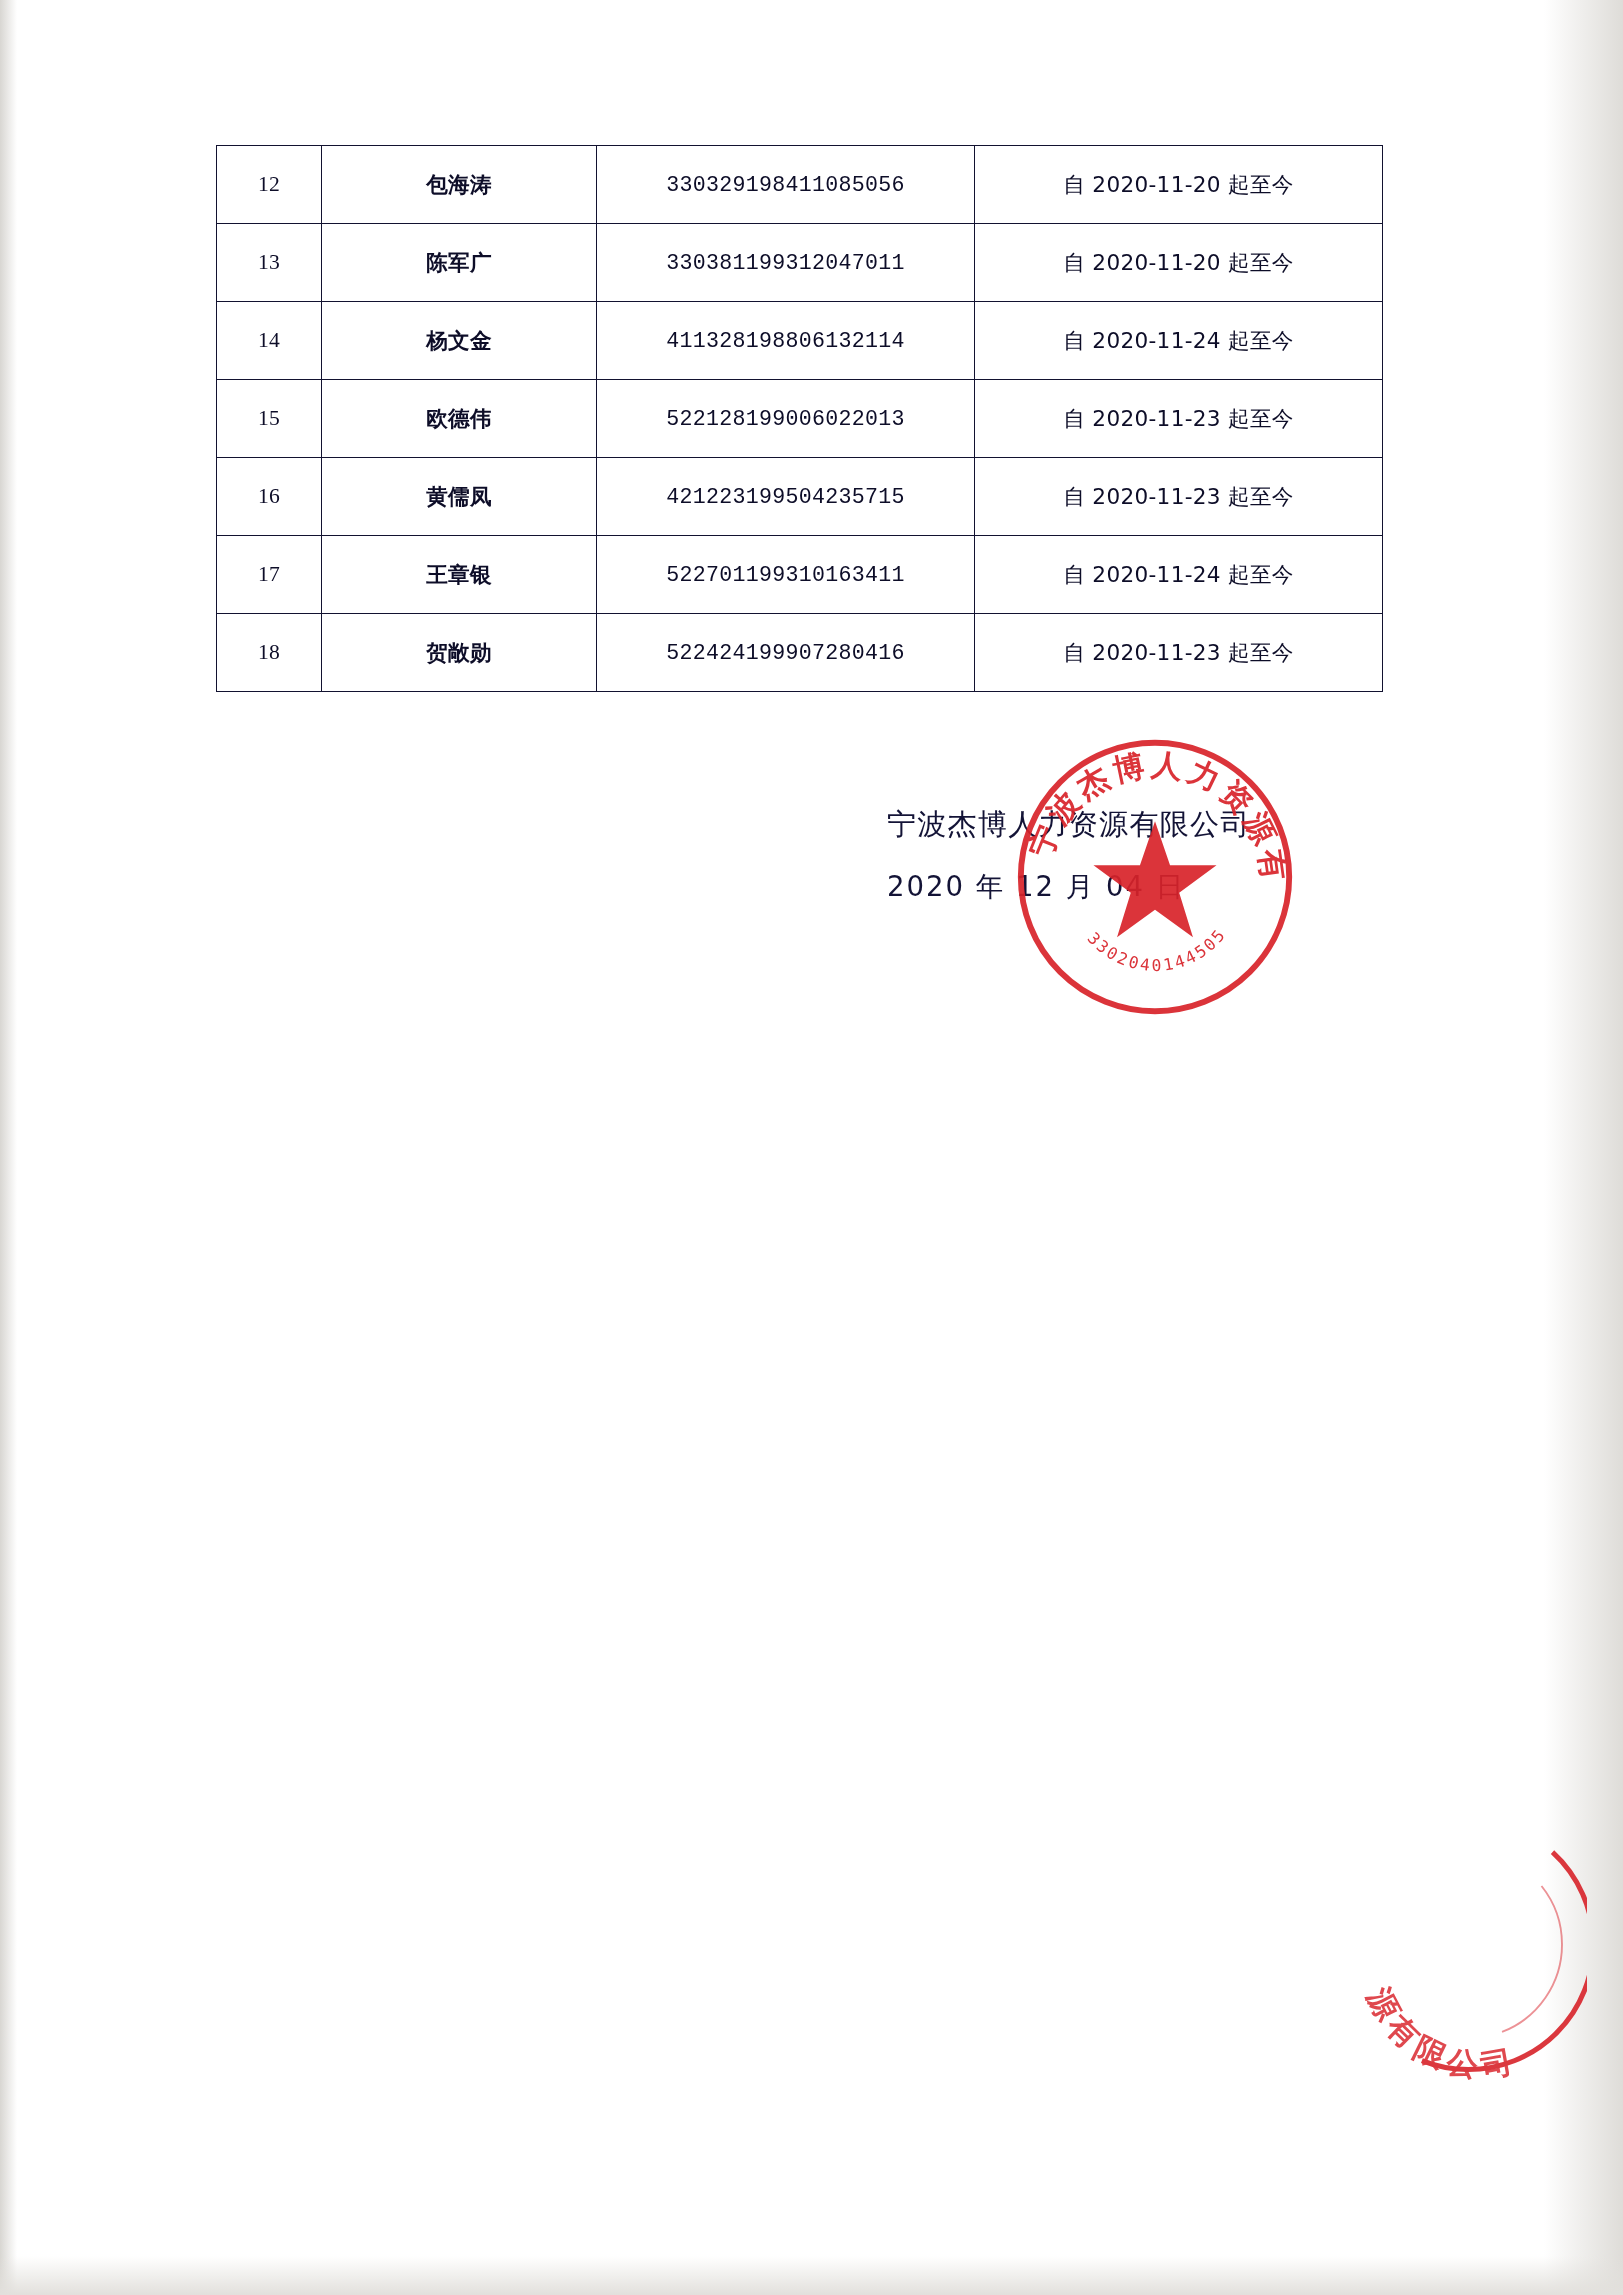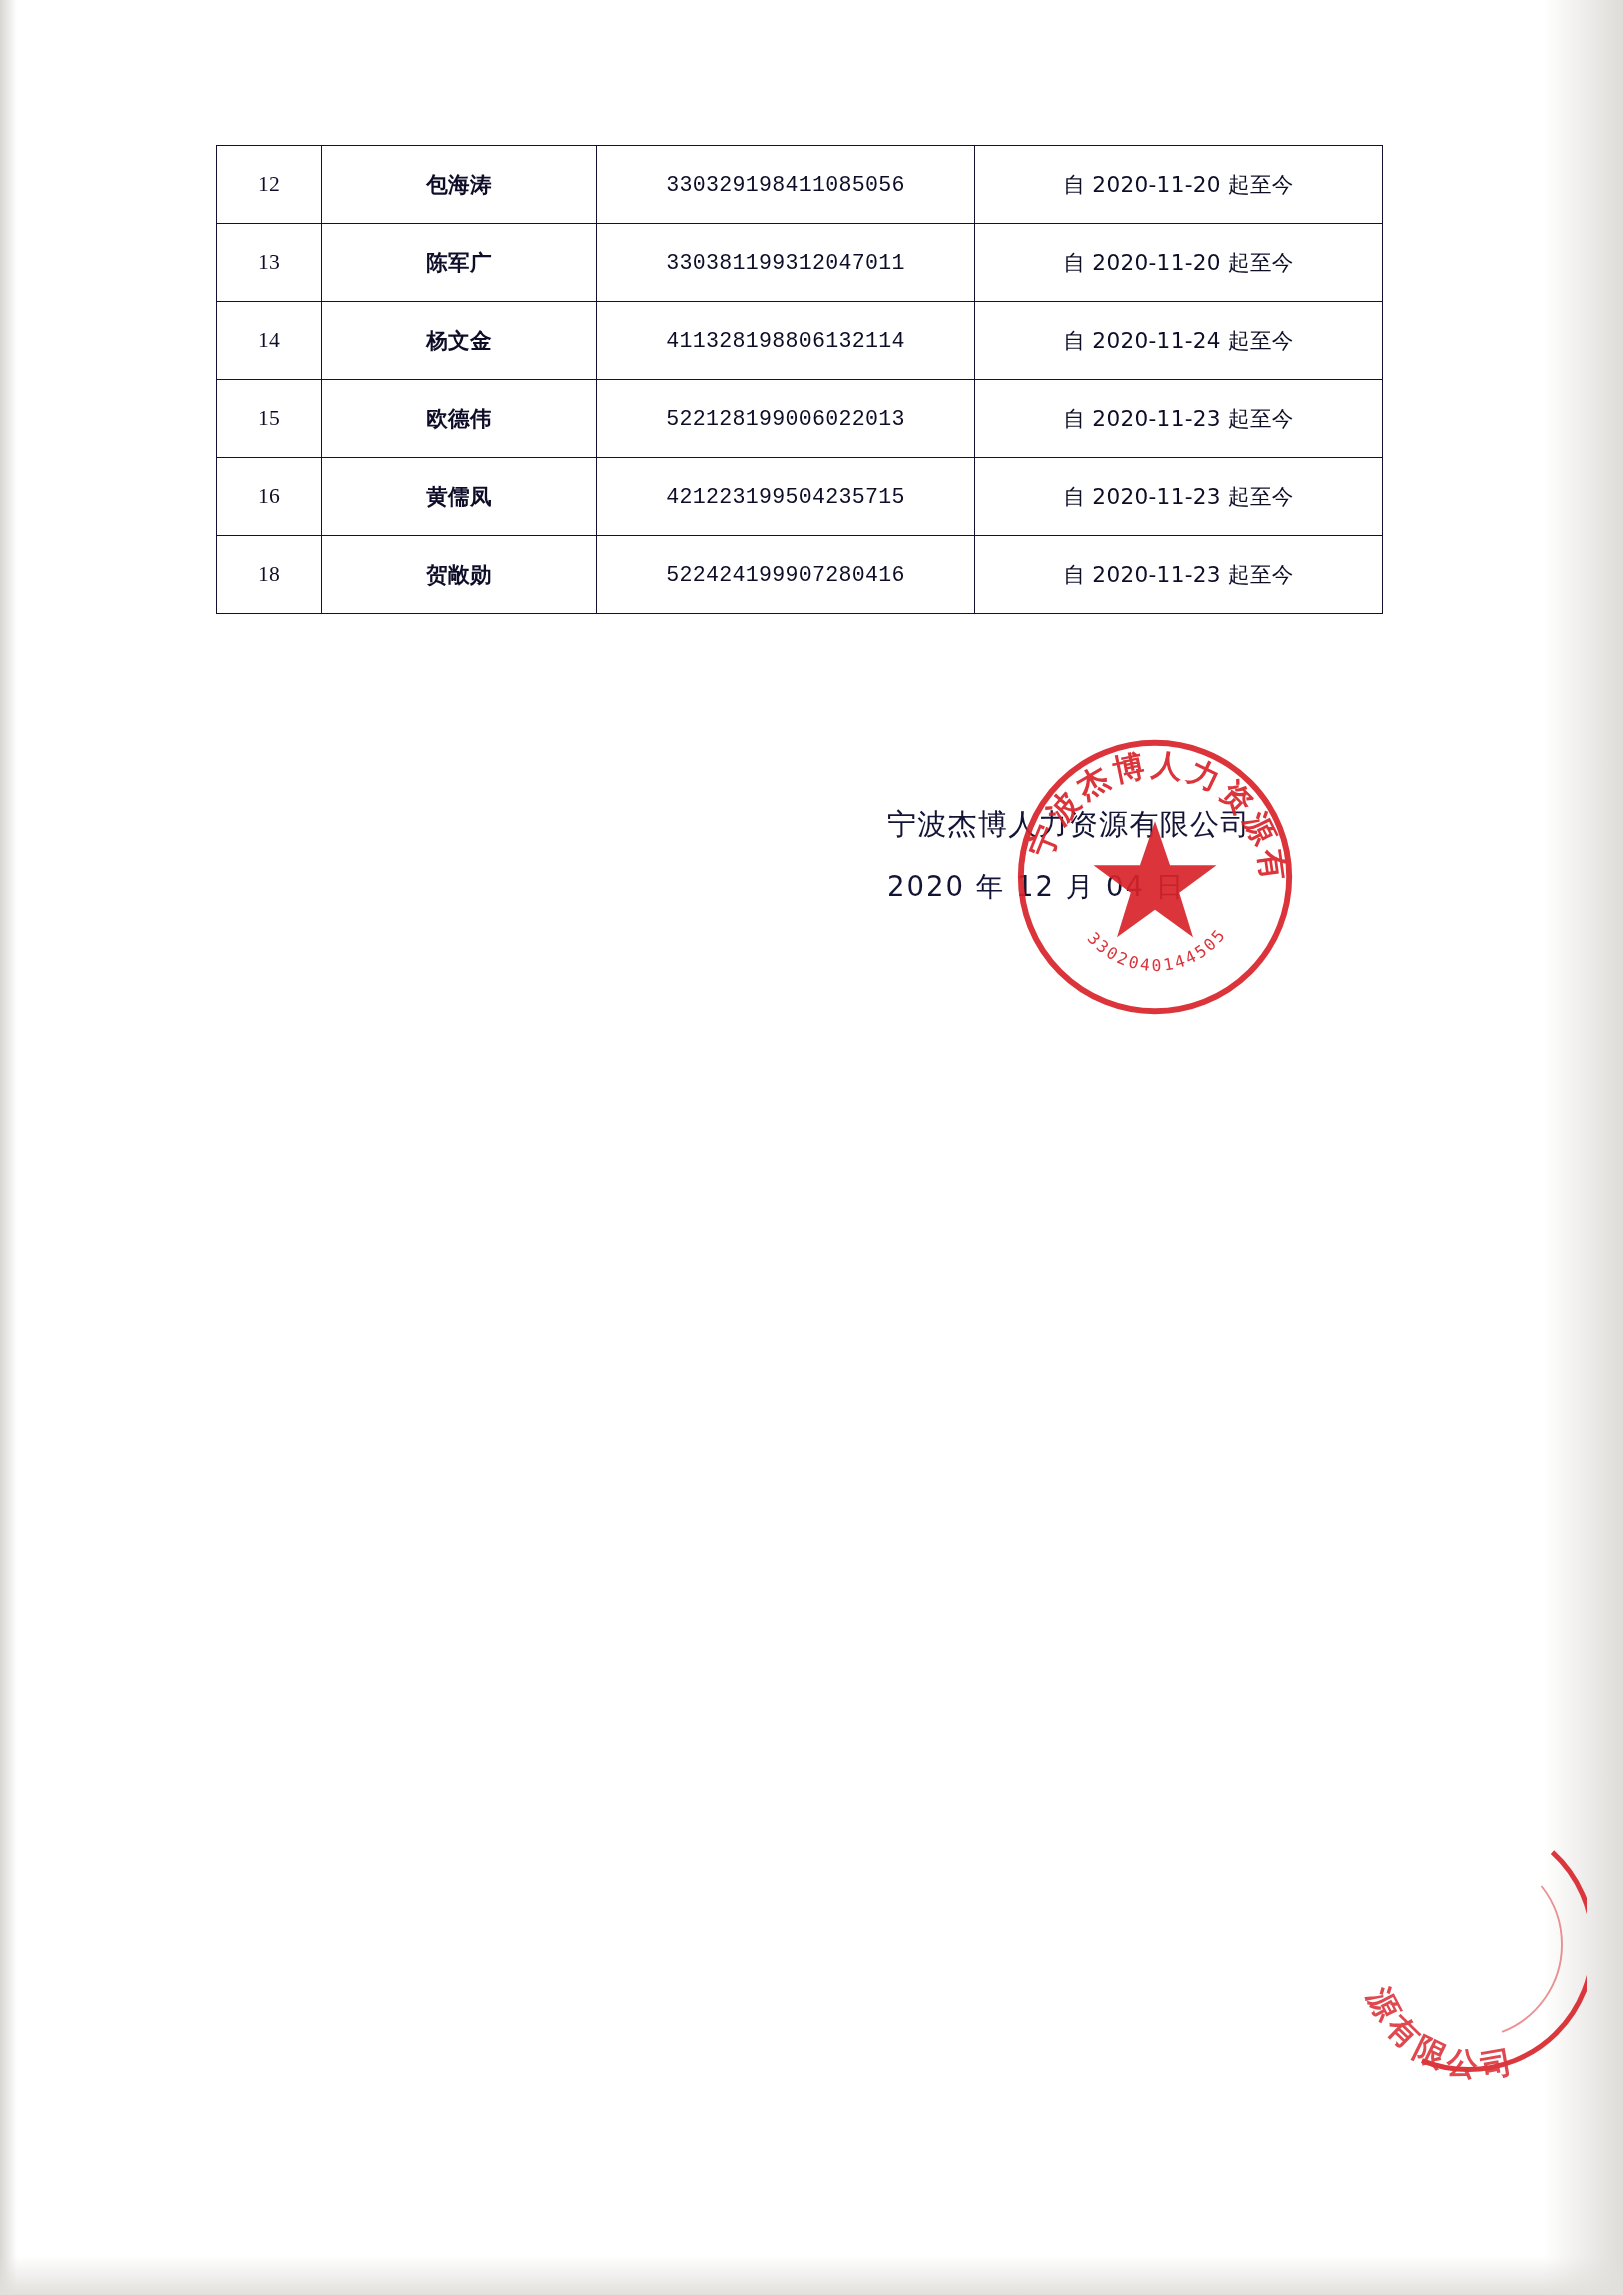--- a/index.html
+++ b/index.html
@@ -184,20 +184,26 @@
         <td class="cell-index">15</td>
         <td class="cell-name">欧德伟</td>
         <td class="cell-id">522128199006022013</td>
         <td class="cell-period">自 2020-11-23 起至今</td>
       </tr>
       <tr>
         <td class="cell-index">16</td>
         <td class="cell-name">黄儒凤</td>
         <td class="cell-id">421223199504235715</td>
         <td class="cell-period">自 2020-11-23 起至今</td>
+      </tr>
+      <tr>
+        <td class="cell-index">17</td>
+        <td class="cell-name">王章银</td>
+        <td class="cell-id">522701199310163411</td>
+        <td class="cell-period">自 2020-11-24 起至今</td>
       </tr>
       <tr>
         <td class="cell-index">18</td>
         <td class="cell-name">贺敞勋</td>
         <td class="cell-id">522424199907280416</td>
         <td class="cell-period">自 2020-11-23 起至今</td>
       </tr>
     </tbody>
   </table>
 

